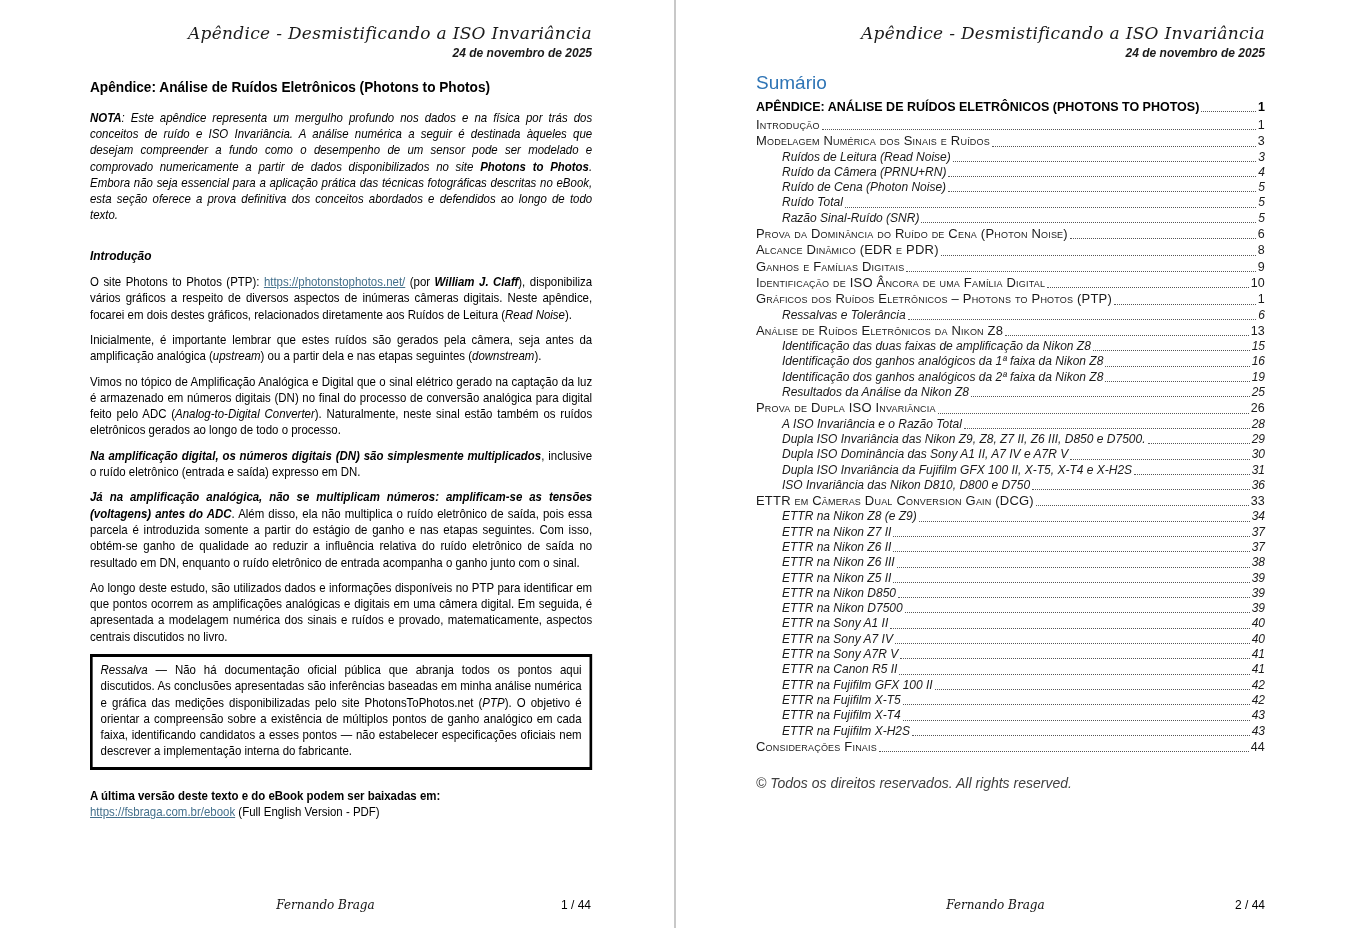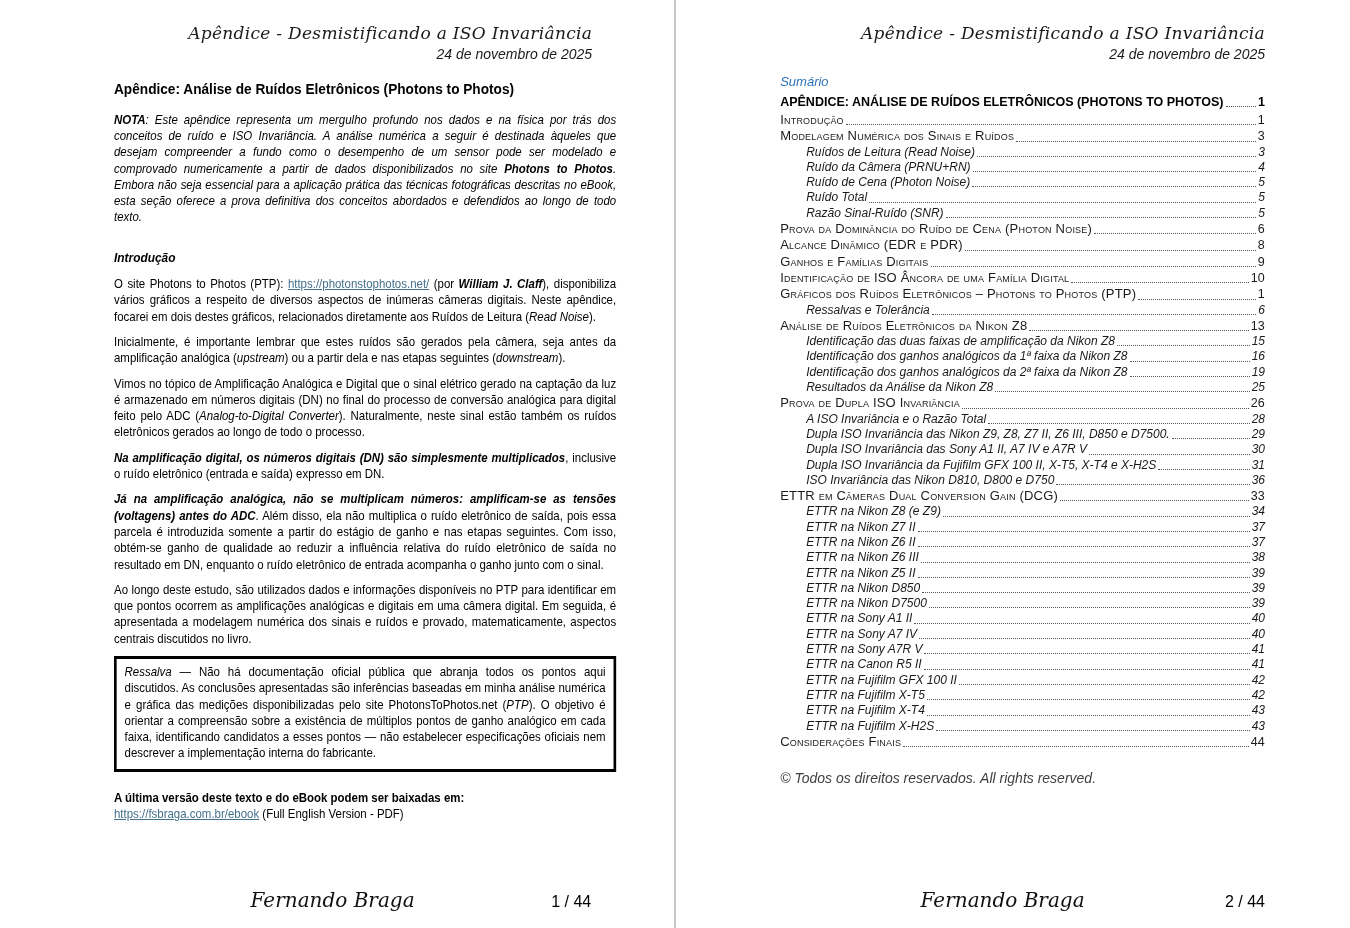--- a/index.html
+++ b/index.html
@@ -7,30 +7,30 @@
     --toc-title:#2E74B5;
     --divider:#C8C8C8;
   }
   *{box-sizing:border-box;}
   html,body{margin:0;padding:0;background:#fff;}
   body{
     width:1350px;height:928px;overflow:hidden;
     font-family:"Liberation Sans", sans-serif;color:#111;
   }
   .spread{display:flex;width:1350px;height:928px;background:#fff;}
-  .page{position:relative;height:928px;overflow:hidden;margin-left:24px;}
+  .page{position:relative;height:928px;overflow:hidden;}
   .page-left{width:676px;border-right:2px solid var(--divider);padding:24px 82px 0 90px;}
   .page-right{width:674px;padding:24px 85px 0 80px;}
 
   .page-header{text-align:right;}
   .header-title{
     font-family:"DejaVu Serif", serif;font-style:italic;
     font-size:17px;color:#1a1a1a;letter-spacing:.3px;line-height:1.1;
   }
-  .header-date{font-style:italic;font-weight:normal;font-size:14px;margin-top:3px;color:#1a1a1a;}
+  .header-date{font-style:italic;font-weight:bold;font-size:12px;margin-top:3px;color:#1a1a1a;}
 
   .condensed{width:570px;transform:scaleX(0.881);transform-origin:left top;}
 
   .doc-title{font-size:15.5px;font-weight:bold;margin:18px 0 14px;color:#000;}
 
   .para{font-size:13px;line-height:16.3px;text-align:justify;margin:0 0 9px;color:#000;}
   .para.heading{font-weight:bold;font-style:italic;margin:24px 0 10px;text-align:left;font-size:13.5px;}
   .para.box{border:3px solid #000;padding:5px 9px 7px;margin:4px 0 0;}
   .para.dl-title{margin:18px 0 0;text-align:left;font-weight:bold;}
   .para.dl-link{margin:0;text-align:left;}
@@ -41,27 +41,27 @@
   .r-bi{font-weight:bold;font-style:italic;}
   a.r-link{color:var(--link);text-decoration:underline;cursor:pointer;}
 
   .page-footer{
     position:absolute;bottom:16px;left:90px;right:83px;
     display:flex;align-items:baseline;
   }
   .page-right .page-footer{left:80px;right:85px;}
   .footer-author{
     flex:1;text-align:center;
-    font-family:"DejaVu Serif", serif;font-style:italic;font-size:20px;color:#111;
-  }
-  .footer-page{font-size:16px;color:#000;}
+    font-family:"DejaVu Serif", serif;font-style:italic;font-size:12px;color:#111;
+  }
+  .footer-page{font-size:12px;color:#000;}
 
   .toc-title{
-    color:var(--toc-title);font-style:italic;font-weight:normal;
-    font-size:13px;margin:12px 0 6px;
+    color:var(--toc-title);font-weight:normal;
+    font-size:19px;margin:12px 0 6px;
   }
   .toc{display:block;}
   .toc-row{display:flex;align-items:baseline;line-height:15.3px;color:#1a1a1a;}
   .toc-row.l0{font-weight:bold;font-size:12.5px;margin:2px 0 2px;color:#000;}
   .toc-row.l1{font-variant:small-caps;font-size:13px;letter-spacing:.2px;}
   .toc-row.l2{font-style:italic;font-size:12px;padding-left:26px;}
   .toc-label{white-space:nowrap;}
   .toc-leader{flex:1;border-bottom:1.4px dotted #555;margin:0 2px;align-self:flex-end;margin-bottom:3px;min-width:8px;}
   .toc-page{white-space:nowrap;}
   .toc-row.l1 .toc-page{font-variant:normal;font-size:12.5px;}
@@ -214,21 +214,21 @@
           <span class="toc-label">A ISO Invariância e o Razão Total</span>
           <span class="toc-leader"></span>
           <span class="toc-page">28</span>
         </div>
         <div class="toc-row l2">
           <span class="toc-label">Dupla ISO Invariância das Nikon Z9, Z8, Z7 II, Z6 III, D850 e D7500.</span>
           <span class="toc-leader"></span>
           <span class="toc-page">29</span>
         </div>
         <div class="toc-row l2">
-          <span class="toc-label">Dupla ISO Invariância das Sony A1 II, A7 IV e A7R V</span>
+          <span class="toc-label">Dupla ISO Dominância das Sony A1 II, A7 IV e A7R V</span>
           <span class="toc-leader"></span>
           <span class="toc-page">30</span>
         </div>
         <div class="toc-row l2">
           <span class="toc-label">Dupla ISO Invariância da Fujifilm GFX 100 II, X-T5, X-T4 e X-H2S</span>
           <span class="toc-leader"></span>
           <span class="toc-page">31</span>
         </div>
         <div class="toc-row l2">
           <span class="toc-label">ISO Invariância das Nikon D810, D800 e D750</span>

